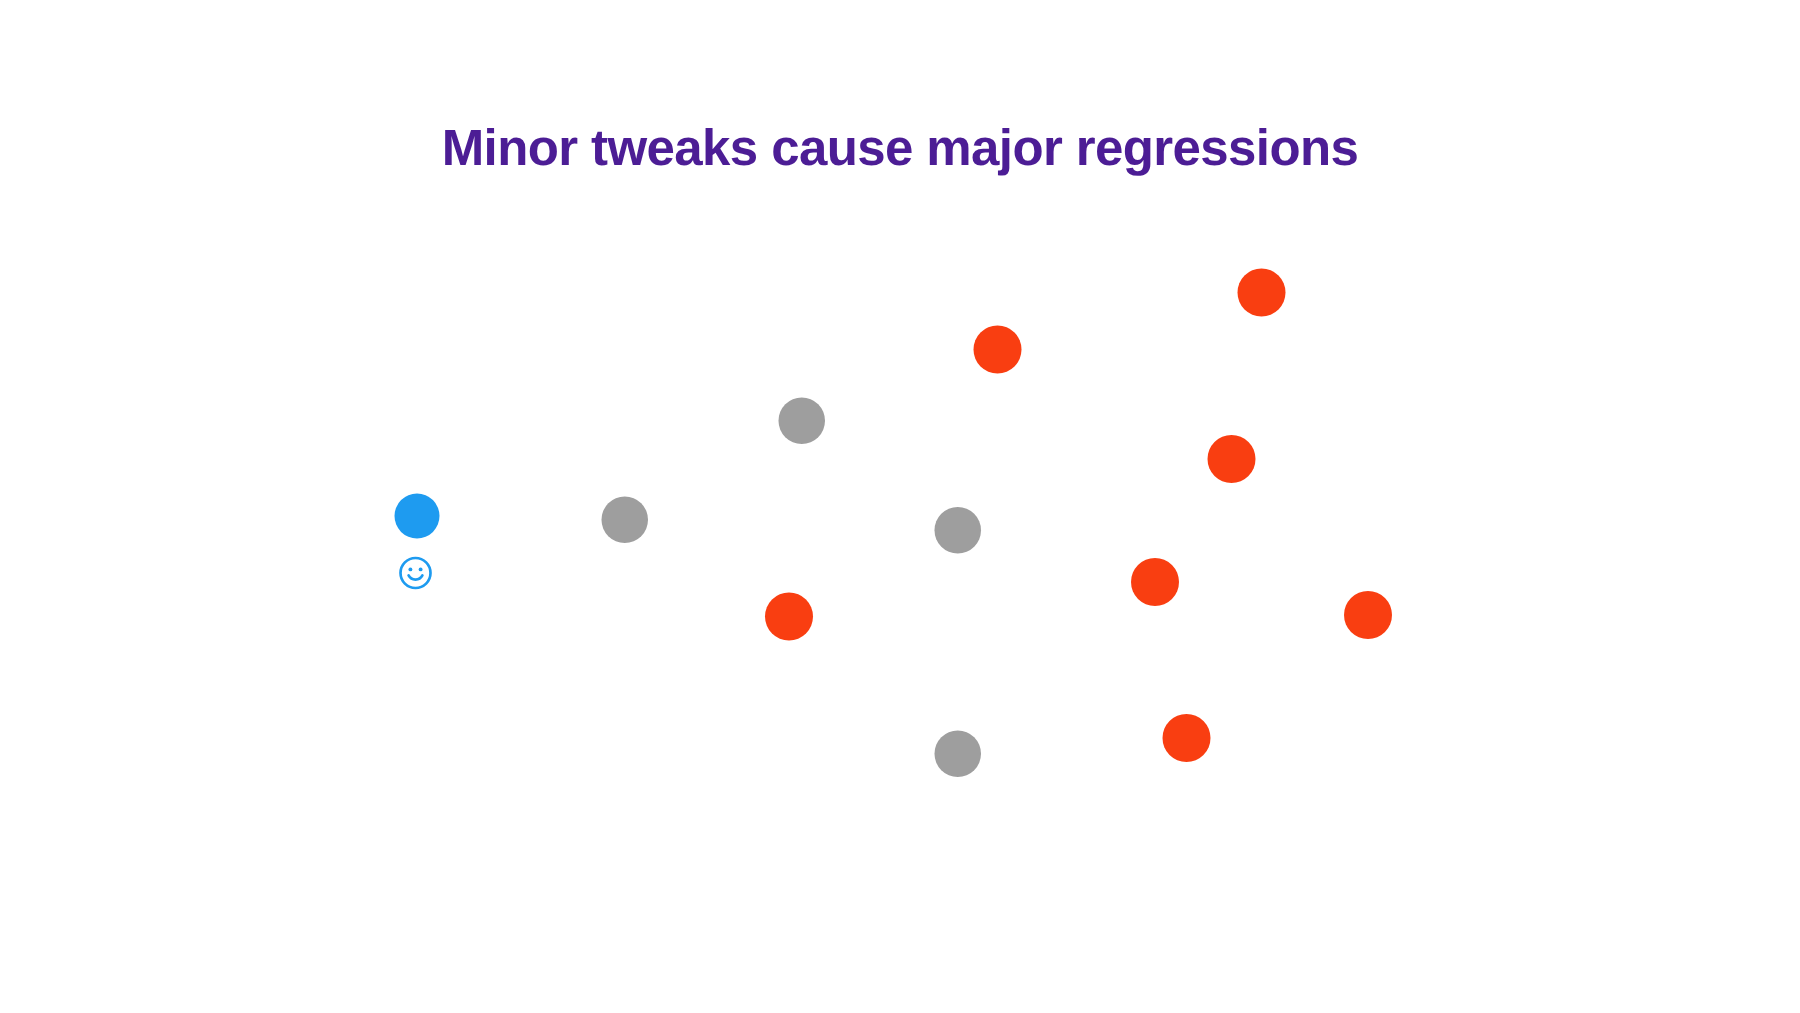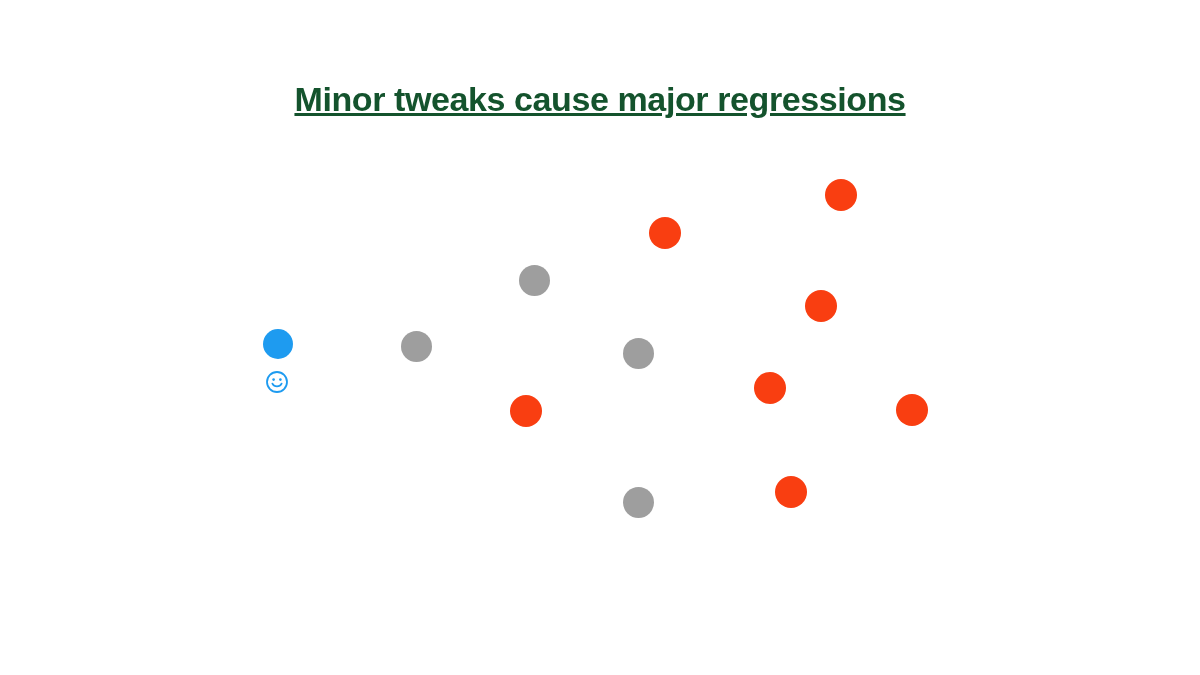--- a/index.html
+++ b/index.html
@@ -53,21 +53,21 @@
     display: block;
     width: 24px;
     height: 24px;
   }
 </style>
 </head>
 <body>
 
 <div id="slide" style="background: rgb(255, 255, 255);">
 
-  <div id="slide-title" style="color: #14532d; text-decoration: underline;">Minor tweaks cause major regressions</div>
+  <div id="slide-title" style="color: #4c1d95;">Minor tweaks cause major regressions</div>
 
   <div class="dot-field">
 
   <div class="dot" style="width: 30px; height: 30px; left: 263px; top: 329px; background: rgb(30, 155, 240);"></div>
       <div class="dot" style="width: 31px; height: 31px; left: 518.5px; top: 264.5px; background: rgb(158, 158, 158);"></div>
       <div class="dot" style="width: 31px; height: 31px; left: 400.5px; top: 330.5px; background: rgb(158, 158, 158);"></div>
       <div class="dot" style="width: 31px; height: 31px; left: 622.5px; top: 337.5px; background: rgb(158, 158, 158);"></div>
       <div class="dot" style="width: 31px; height: 31px; left: 622.5px; top: 486.5px; background: rgb(158, 158, 158);"></div>
       <div class="dot" style="width: 32px; height: 32px; left: 825px; top: 179px; background: rgb(249, 62, 17);"></div>
       <div class="dot" style="width: 32px; height: 32px; left: 649px; top: 217px; background: rgb(249, 62, 17);"></div>

